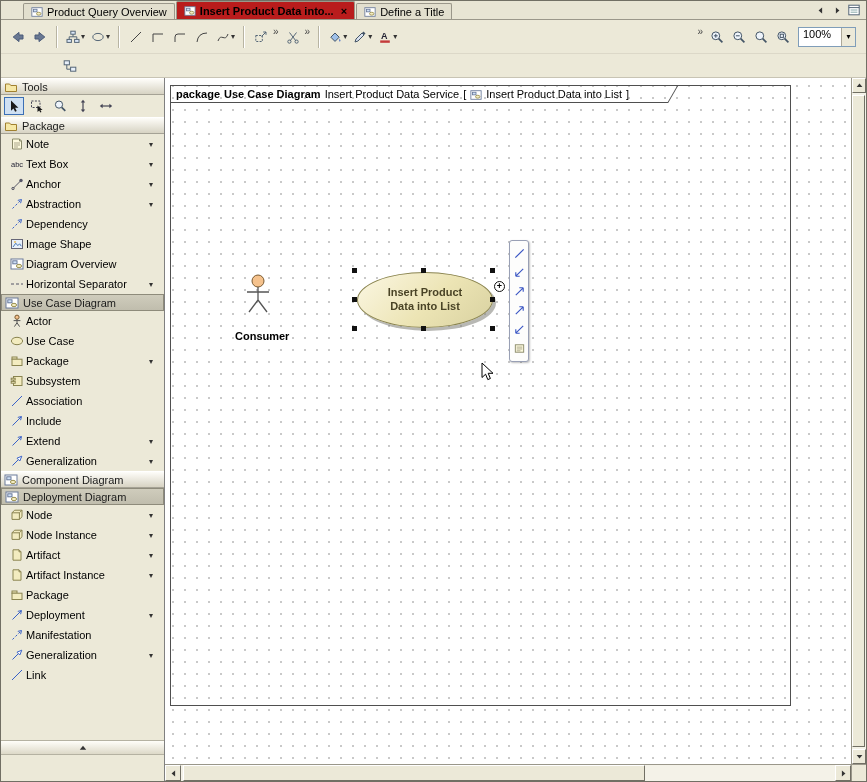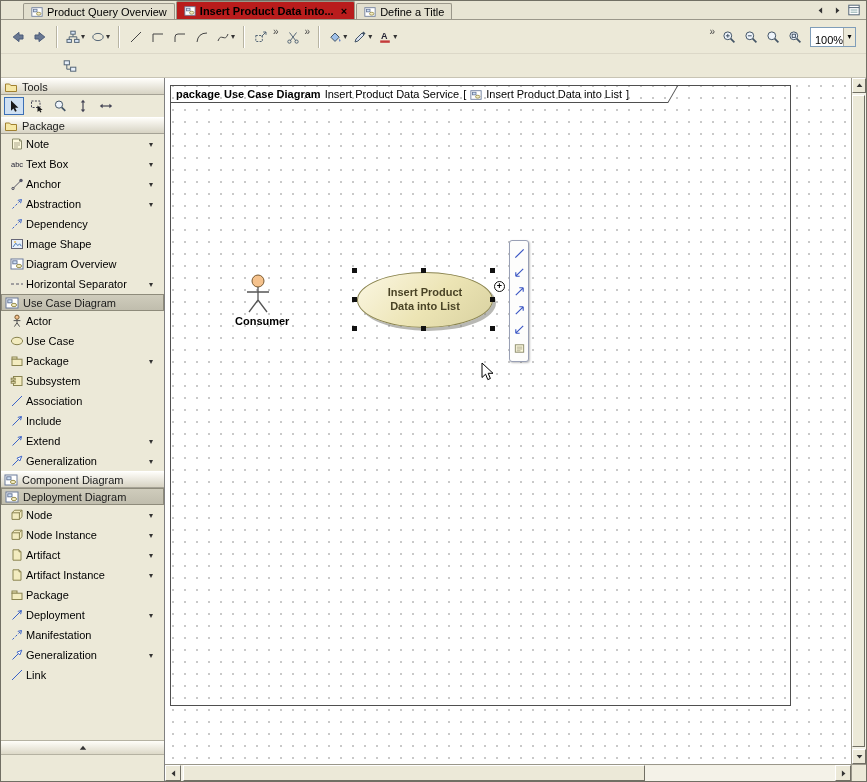--- a/index.html
+++ b/index.html
@@ -20,21 +20,21 @@
 
   
   .toolbar { height:34px; display:flex; align-items:center; padding:0 6px; background:#ece9d8; border-bottom:1px solid #dcd8c8; flex:0 0 auto; }
   .toolbar2 { height:24px; display:flex; align-items:center; padding-left:58px; background:#ece9d8; border-bottom:1px solid #c8c4b4; flex:0 0 auto; }
   .tbtn { height:24px; min-width:22px; padding:2px 2px; display:flex; align-items:center; justify-content:center; border:1px solid transparent; border-radius:2px; }
   .tbtn .icon14 svg, .icon14 svg { width:14px; height:14px; display:block; }
   .tsep { width:2px; height:22px; border-left:1px solid #b8b4a2; border-right:1px solid #fff; margin:0 5px; }
   .dd { font-size:8px; color:#333; margin-left:1px; }
   .ovf { font-size:10px; color:#444; margin:0 3px 10px 1px; line-height:1; }
   .tspacer { flex:1; }
-  .zoombox { width:46px; height:20px; background:#fff; border:1px solid #7f9db9; display:flex; align-items:flex-end; margin:0 4px; }
+  .zoombox { width:58px; height:20px; background:#fff; border:1px solid #7f9db9; display:flex; align-items:flex-start; margin:0 4px; }
   .zoomval { flex:1; padding-left:4px; }
   .zoomdd { width:14px; height:18px; background:#ece9d8; border-left:1px solid #aca899; display:flex; align-items:center; justify-content:center; font-size:8px; }
 
   
   .bodyrow { flex:1; display:flex; min-height:0; }
 
   
   .palette { width:164px; background:#ece9d8; border-right:1px solid #808080; display:flex; flex-direction:column; overflow:hidden; flex:0 0 auto; }
   .phead { height:17px; flex:0 0 auto; display:flex; align-items:center; gap:4px; padding:4px 3px; background:linear-gradient(#fefdf9,#d7d3c3); border-top:1px solid #fff; border-bottom:1px solid #a5a295; color:#1a1a1a; cursor:default; }
   .phead.sel { background:linear-gradient(#cfccbc,#c0bdad); border:1px solid #8e8b7b; }
@@ -57,21 +57,21 @@
             background-size:12px 12px; background-position:2px 2px; overflow:hidden; }
   .frame { position:absolute; left:5px; top:7px; width:621px; height:621px; border:1px solid #4f4f4f; }
   .fh { position:absolute; left:0; top:0; width:497px; height:17px; display:flex; align-items:center; white-space:nowrap; border-bottom:1px solid #4f4f4f; padding-left:5px; overflow:visible; }
   .fh span { margin-right:4px; }
   .fh .b { font-weight:bold; }
   .fh .fhicon svg { width:12px; height:12px; display:block; margin-top:1px; }
   .fh-cut { position:absolute; left:506px; top:0; width:1px; height:17px; background:#4f4f4f; transform:skewX(-30deg); transform-origin:top left; }
 
   .actor { position:absolute; left:70px; top:196px; width:46px; text-align:center; }
   .actor svg { display:block; margin:0 auto; }
-  .actor-label { font-weight:bold; margin-top:1px; }
+  .actor-label { font-weight:bold; margin-top:16px; }
 
   .usecase { position:absolute; left:192px; top:194px; width:136px; height:56px; border-radius:50%;
              border:1px solid #8a8450; background:linear-gradient(135deg,#fbf7e3 0%,#ece4b4 55%,#d8d1a0 100%);
              box-shadow:3px 3px 0 rgba(125,125,118,0.55); display:flex; align-items:center; justify-content:center; text-align:center; }
   .uc-label { width:100px; font-weight:bold; color:#4a4426; line-height:1.25; }
 
   .handle { position:absolute; width:5px; height:5px; background:#111; }
   .h-tl{left:187px;top:190px} .h-tm{left:256px;top:190px} .h-tr{left:325px;top:190px}
   .h-ml{left:187px;top:219px} .h-mr{left:325px;top:219px}
   .h-bl{left:187px;top:248px} .h-bm{left:256px;top:248px} .h-br{left:325px;top:248px}

